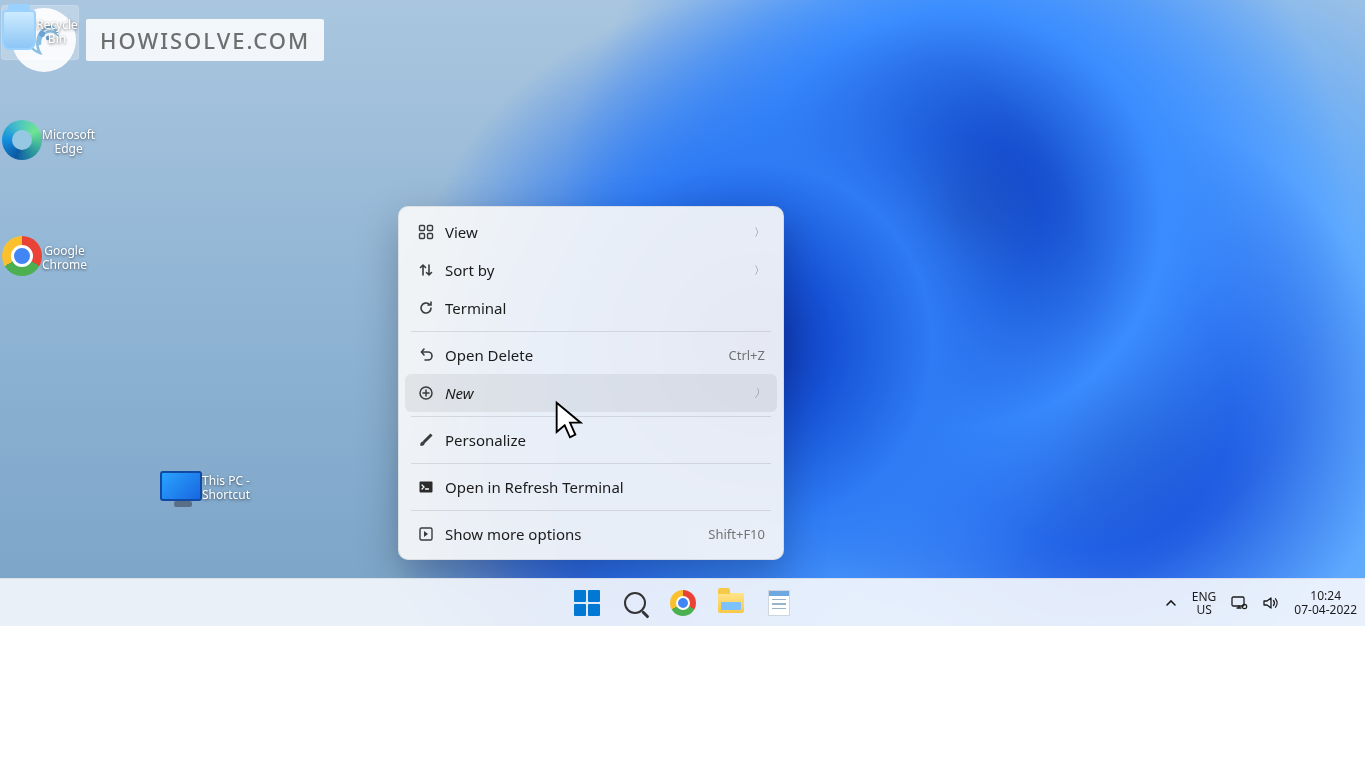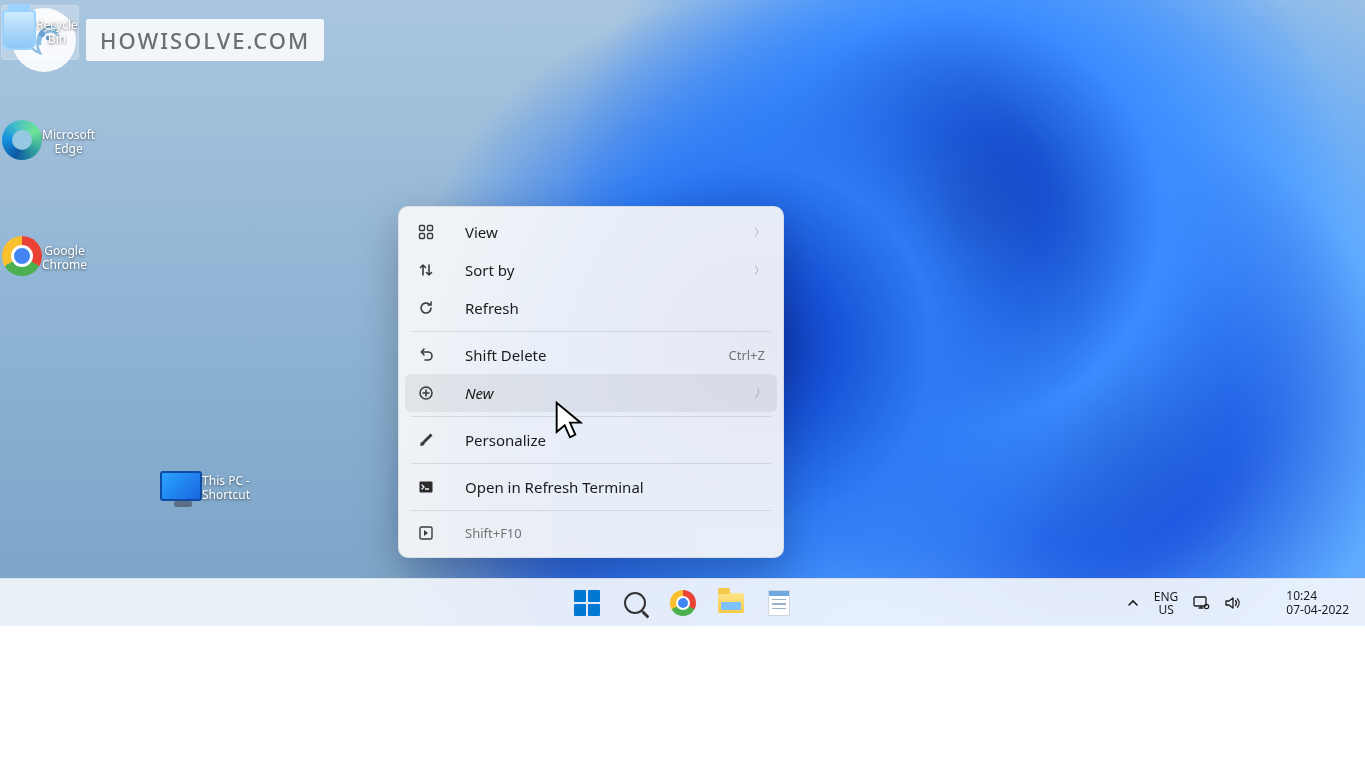--- a/index.html
+++ b/index.html
@@ -84,21 +84,21 @@
 
   
   .ctx {
     position:absolute; left:398px; top:206px; width:386px;
     background:rgba(248,248,248,.92); backdrop-filter:blur(18px);
     border:1px solid rgba(0,0,0,.08); border-radius:10px;
     box-shadow:0 14px 40px rgba(0,0,0,.25);
     padding:6px; color:#1b1b1b;
   }
   .ctx .row {
-    display:flex; align-items:center; gap:30px;
+    display:flex; align-items:center; gap:10px;
     padding:9px 12px; border-radius:6px; font-size:15px;
     position:relative;
   }
   .ctx .row .ic { width:18px; display:flex; justify-content:center; color:#3b3b3b; }
   .ctx .row .lab { flex:1; }
   .ctx .row .sc  { color:#737373; font-size:13px; }
   .ctx .row .chev { color:#7a7a7a; font-size:11px; }
   .ctx .row.hover { background:rgba(0,0,0,.06);font-style:italic; }
   .ctx hr { border:none; border-top:1px solid rgba(0,0,0,.10); margin:4px 6px; }
 
@@ -111,25 +111,25 @@
   .taskbar {
     position:absolute; left:0; right:0; bottom:0; height:48px;
     background:rgba(243,246,252,.92); border-top:1px solid rgba(0,0,0,.06);
     display:flex; align-items:center; justify-content:center;
   }
   .tb-center { display:flex; gap:18px; align-items:center; }
   .tb-btn { width:30px; height:30px; display:flex; align-items:center; justify-content:center;
             border-radius:4px; }
 
   .tray {
-    position:absolute; right:16px; top:0; bottom:0; display:flex; align-items:center;
+    position:absolute; right:8px; top:0; bottom:0; display:flex; align-items:center;
     gap:14px; color:#1b1b1b; font-size:12px;
   }
   .tray .lang { text-align:center; line-height:13px; }
-  .tray .clock { text-align:left; line-height:14px;margin-left:30px; }
+  .tray .clock { text-align:center; line-height:14px; }
   .tray svg { display:block; }
 
   .start-ico { width:26px; height:26px; display:grid; grid-template-columns:1fr 1fr;
                grid-template-rows:1fr 1fr; gap:2px; }
   .start-ico div { background:#0078d4; border-radius:1px; }
 
   .search-ico { width:22px; height:22px; border:2.5px solid #333; border-radius:50%;
                  position:relative; }
   .search-ico::after { content:""; position:absolute; width:9px; height:2.5px; background:#333;
                         bottom:-4px; right:-6px; transform:rotate(45deg); border-radius:2px; }
@@ -221,33 +221,33 @@
       <div class="chev">〉</div>
     </div>
 
     <div class="row">
       <div class="ic">
         <svg width="16" height="16" viewBox="0 0 16 16" stroke="#3b3b3b" fill="none" stroke-width="1.6" stroke-linecap="round">
           <path d="M13 8a5 5 0 1 1-1.8-3.8"></path>
             <path d="M13 2v3h-3"></path>
         </svg>
       </div>
-      <div class="lab">Refresh</div>
+      <div class="lab">Terminal</div>
     </div>
 
     <hr>
 
     <div class="row">
       <div class="ic">
         <svg width="16" height="16" viewBox="0 0 16 16" stroke="#3b3b3b" fill="none" stroke-width="1.6" stroke-linecap="round">
           <path d="M4 5h6a4 4 0 1 1 0 8H7"></path>
             <path d="M6 2 3.5 5 6 8"></path>
         </svg>
       </div>
-      <div class="lab">Shift Delete</div>
+      <div class="lab">Open Delete</div>
       <div class="sc">Ctrl+Z</div>
     </div>
 
     <div class="row hover">
       <div class="ic">
         <svg width="16" height="16" viewBox="0 0 16 16" stroke="#3b3b3b" fill="none" stroke-width="1.5">
           <circle cx="8" cy="8" r="6"></circle>
             <path d="M8 5v6M5 8h6" stroke-linecap="round"></path>
         </svg>
       </div>
@@ -282,20 +282,21 @@
 
     <hr>
 
     <div class="row">
       <div class="ic">
         <svg width="16" height="16" viewBox="0 0 16 16" stroke="#3b3b3b" fill="none" stroke-width="1.4">
           <rect x="2" y="2" width="12" height="12" rx="1.5"></rect>
             <path d="M6 5l4 3-4 3z" fill="#3b3b3b" stroke="none"></path>
         </svg>
       </div>
+      <div class="lab">Show more options</div>
       <div class="sc">Shift+F10</div>
     </div>
   </div>
 
   <svg class="cursor" viewBox="0 0 24 30">
     <path d="M2 2 L2 24 L8 19 L12 28 L16 26 L12 17 L20 17 Z" fill="#fff" stroke="#000" stroke-width="1.4"></path>
   </svg>
 
   <div class="taskbar">
 

